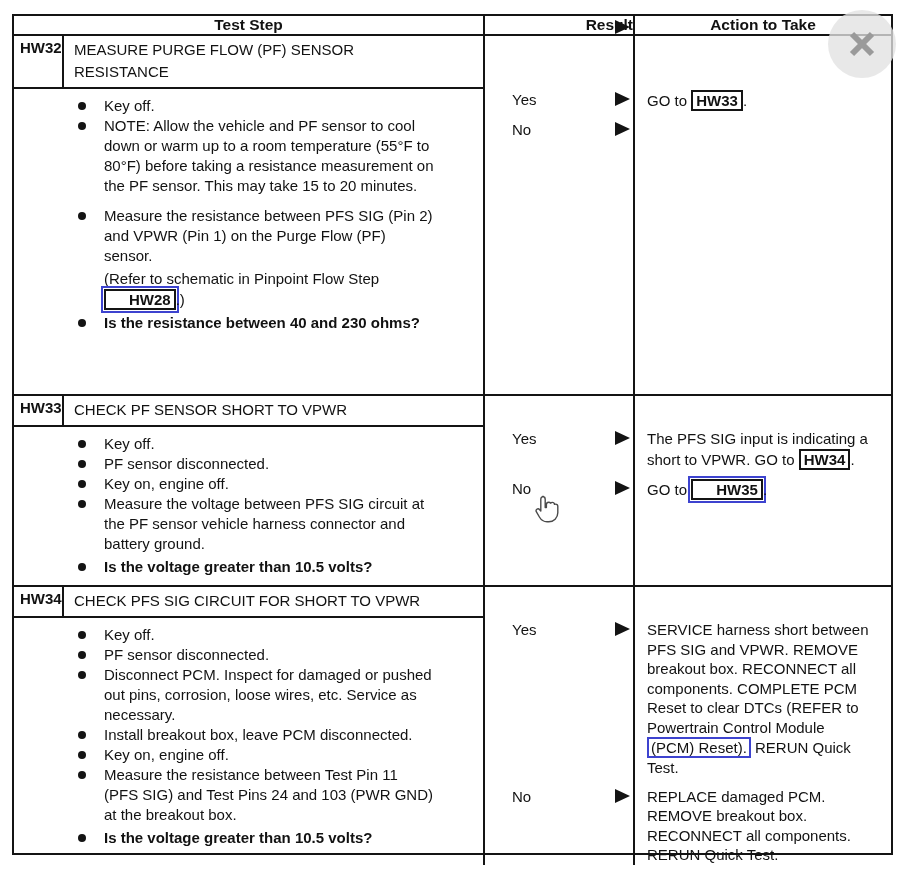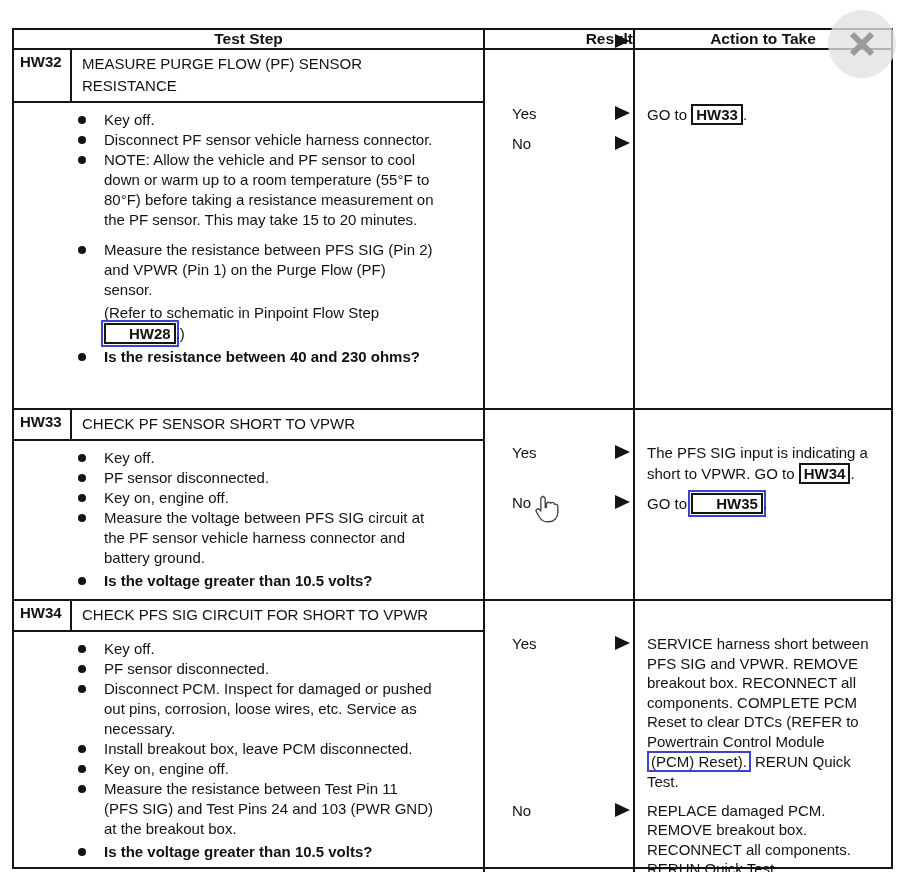--- a/index.html
+++ b/index.html
@@ -2,40 +2,40 @@
 <html><head>
 <meta charset="utf-8">
 <style>
   html,body { margin:0; padding:0; }
   body {
     width:908px; height:872px; position:relative; overflow:hidden;
     background:#ffffff; color:#121212;
     font-family:"Liberation Sans", sans-serif;
   }
   .doc-table {
-    position:absolute; left:12px; top:28px; width:881px; height:841px;
+    position:absolute; left:12px; top:14px; width:881px; height:841px;
     box-sizing:border-box; border:2px solid #141414;
     display:flex; flex-direction:column; background:#fff;
   }
   
   .header-row { display:flex; height:26px; box-sizing:border-box; border-bottom:2px solid #141414; font-weight:bold; font-size:15.5px; }
   .h-test   { width:471px; box-sizing:border-box; border-right:2px solid #141414; display:flex; align-items:center; justify-content:center; }
   .h-result { width:150px; box-sizing:border-box; border-right:2px solid #141414; position:relative; display:flex; align-items:center; justify-content:flex-end; }
   .h-action { flex:1; display:flex; align-items:center; justify-content:center; }
   .arrow { width:0; height:0; border-top:7px solid transparent; border-bottom:7px solid transparent; border-left:15px solid #141414; }
   .h-result .arrow { position:absolute; right:3px; top:4px; }
 
   
   .block { display:flex; box-sizing:border-box; border-bottom:2px solid #141414; }
   .block-0 { min-height:360px; }
   .block-1 { min-height:170px; }
   .block-2 { flex:1; border-bottom:none; }
   .b-left { width:471px; box-sizing:border-box; border-right:2px solid #141414; display:flex; flex-direction:column; }
   .title-row { display:flex; box-sizing:border-box; border-bottom:2px solid #141414; }
-  .step-id { width:58px; box-sizing:border-box; border-right:2px solid #141414; font-weight:bold; font-size:15px; padding:3px 2px 3px 6px; display:flex; align-items:flex-start; }
+  .step-id { width:50px; box-sizing:border-box; border-right:2px solid #141414; font-weight:bold; font-size:15px; padding:3px 2px 3px 6px; display:flex; align-items:flex-start; }
   .step-desc { flex:1; padding:3px 6px 4px 10px; font-size:15px; line-height:22px; max-width:365px; }
   .bullets { padding:7px 10px 8px 90px; }
   .bullet-item { position:relative; font-size:15px; line-height:20px; max-width:332px; }
   .bullet-item .dot { position:absolute; left:-26px; top:6px; width:8px; height:8px; border-radius:50%; background:#141414; }
   .bullet-item.gap { margin-top:10px; }
   .bullet-item.bold { font-weight:bold; margin-top:3px; }
   .bullet-item.note { margin-top:3px; }
 
   .b-right { flex:1; position:relative; display:flex; flex-direction:column; }
   .vline { position:absolute; left:148px; top:0; bottom:0; width:2px; background:#141414; }
@@ -77,21 +77,20 @@
   </div>
   <div id="blocks" style="display: flex; flex-direction: column; flex: 1 1 0%;">
       <div class="block block-0">
         <div class="b-left">
           <div class="title-row">
             <div class="step-id">HW32</div>
             <div class="step-desc">MEASURE PURGE FLOW (PF) SENSOR RESISTANCE</div>
           </div>
           <div class="bullets">
             <div class="bullet-item"><span class="dot"></span><span>Key off.</span></div>
-            <div class="bullet-item"><span class="dot"></span><span>Disconnect PF sensor vehicle harness connector.</span></div>
             <div class="bullet-item"><span class="dot"></span><span>NOTE: Allow the vehicle and PF sensor to cool down or warm up to a room temperature (55°F to 80°F) before taking a resistance measurement on the PF sensor. This may take 15 to 20 minutes.</span></div>
             <div class="bullet-item gap"><span class="dot"></span><span>Measure the resistance between PFS SIG (Pin 2) and VPWR (Pin 1) on the Purge Flow (PF) sensor.</span></div>
             <div class="bullet-item note"><span>(Refer to schematic in Pinpoint Flow Step </span><span class="boxlink focus">HW28</span><span>.)</span></div>
             <div class="bullet-item bold"><span class="dot"></span><span>Is the resistance between 40 and 230 ohms?</span></div>
           </div>
         </div>
         <div class="b-right pt-tall">
           <div class="vline"></div>
           <div class="ra-row">
             <div class="ra-result"><span>Yes</span><span class="arrow"></span></div>

